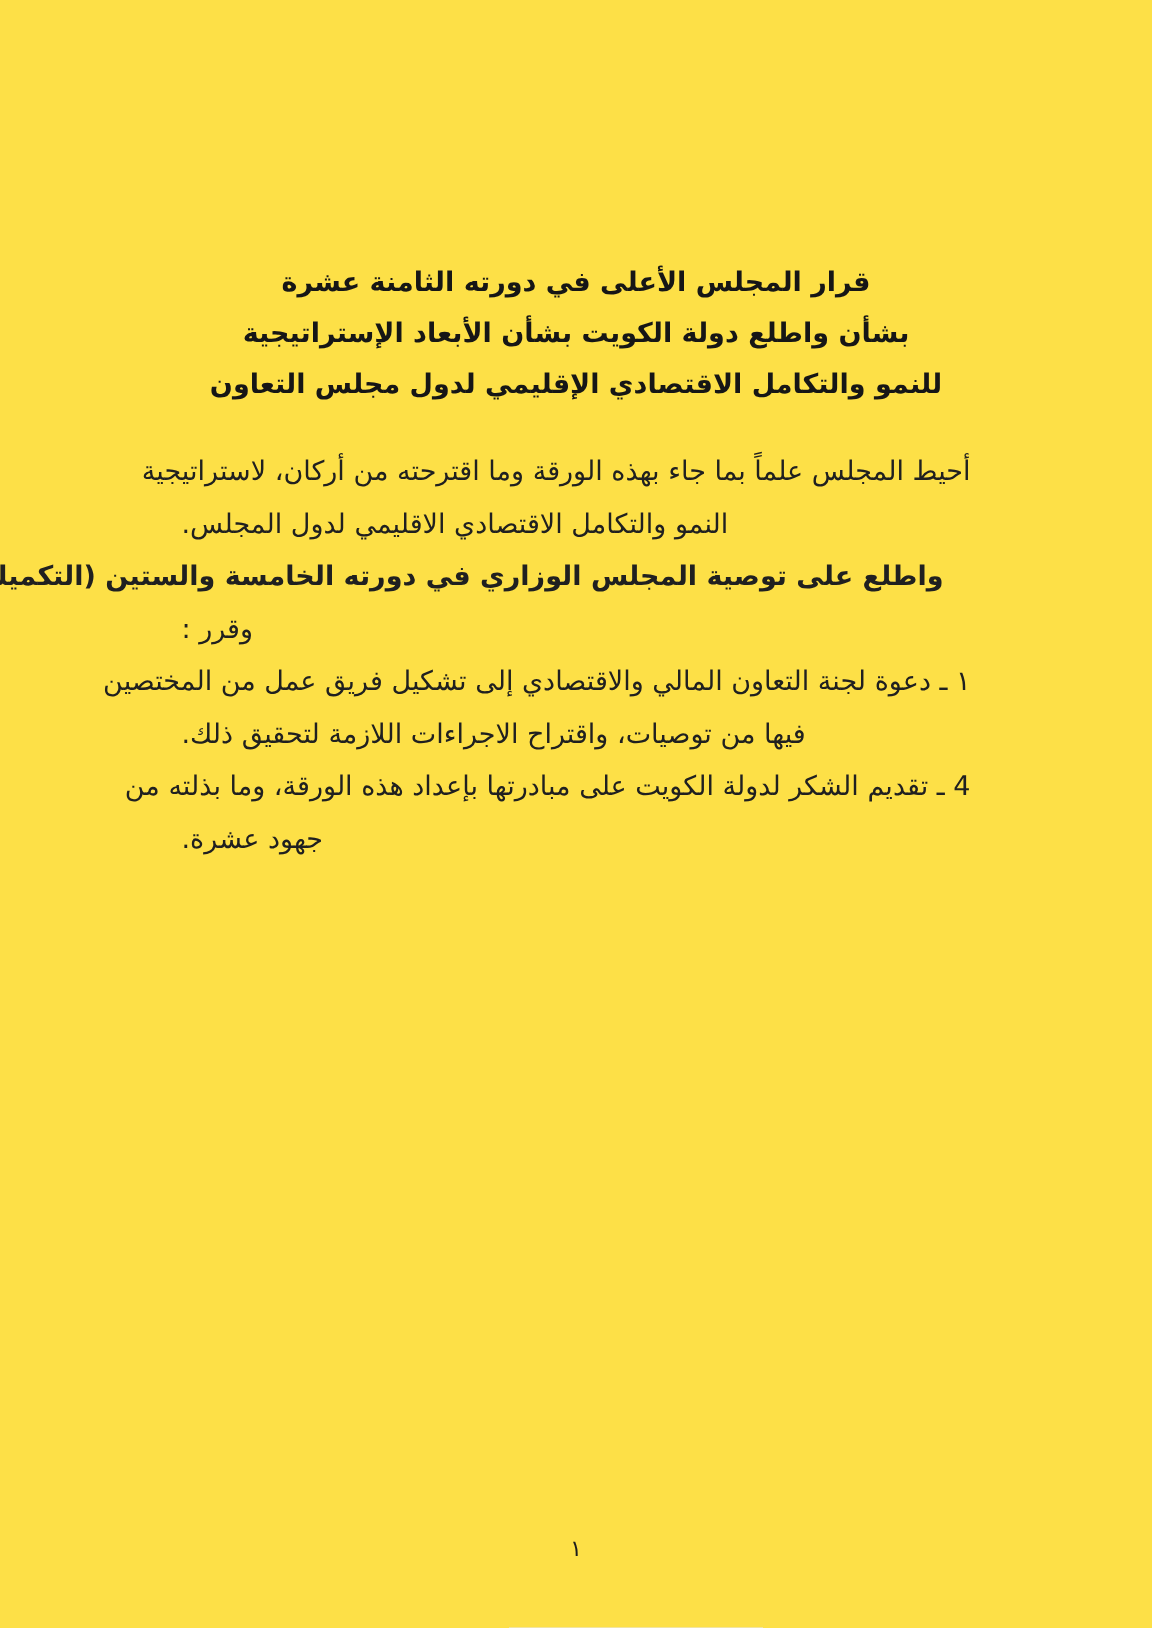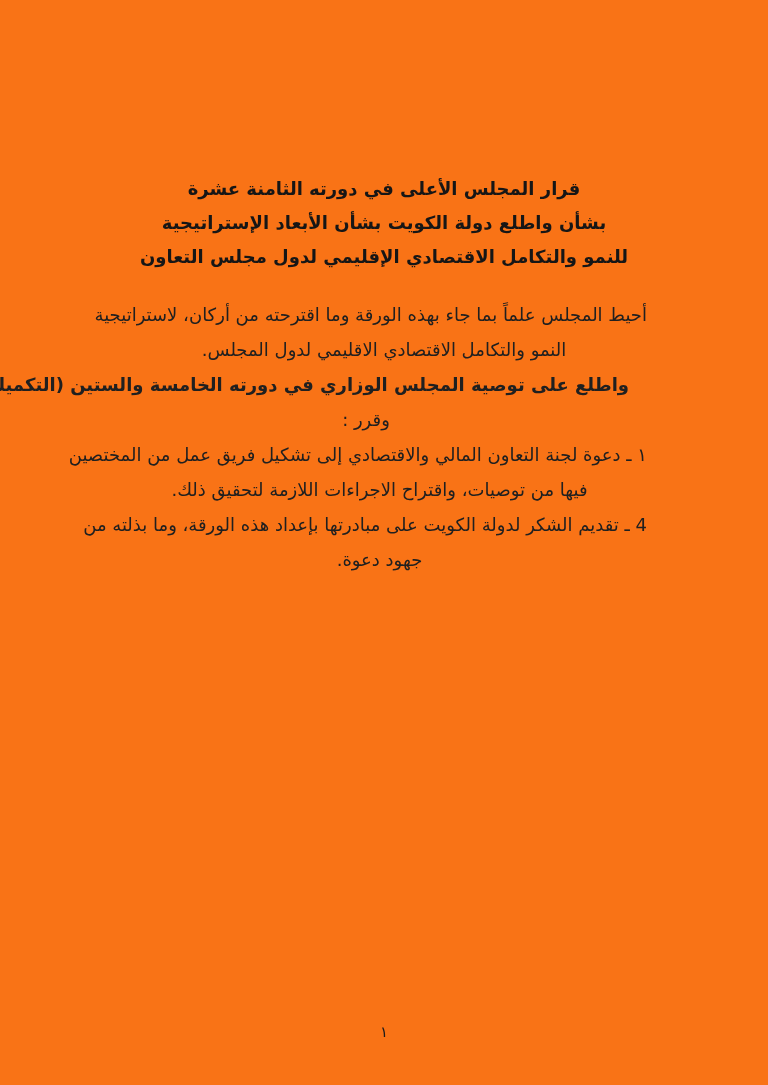--- a/index.html
+++ b/index.html
@@ -5,21 +5,21 @@
   html, body {
     margin: 0;
     padding: 0;
     background: #e8e8e8;
   }
   .sheet {
     position: relative;
     width: 768px;
     height: 1085px;
     margin: 0 auto;
-    background: #f97316;
+    background: #fde047;
     font-family: "DejaVu Sans", sans-serif;
     color: #1c1c1c;
     overflow: hidden;
   }
   
   .title-block {
     position: absolute;
     top: 172px;
     left: 0;
     right: 0;
@@ -36,21 +36,21 @@
     top: 297px;
     right: 121px;
     left: 121px;
     direction: rtl;
     font-size: 18px;
     line-height: 35px;
     color: #202020;
   }
   .ln {
     height: 35px;
-    text-align: center;
+    text-align: left;
     white-space: nowrap;
     overflow: visible;
   }
   .ln.fill {
     text-align: justify;
     text-align-last: justify;
   }
   .ln.indent-para { padding-right: 18px; font-weight: bold; }
   .ln.indent-hang { padding-right: 9px; }
   .ln.decision   { padding-right: 36px; }
@@ -77,18 +77,18 @@
   </div>
 
   <div class="body-block">
     <div class="ln fill">أحيط المجلس علماً بما جاء بهذه الورقة وما اقترحته من أركان، لاستراتيجية</div>
     <div class="ln">النمو والتكامل الاقتصادي الاقليمي لدول المجلس.</div>
     <div class="ln fill indent-para">واطلع على توصية المجلس الوزاري في دورته الخامسة والستين (التكميلية)،</div>
     <div class="ln decision">وقرر :</div>
     <div class="ln fill">١ ـ دعوة لجنة التعاون المالي والاقتصادي إلى تشكيل فريق عمل من المختصين</div>
     <div class="ln indent-hang">فيها من توصيات، واقتراح الاجراءات اللازمة لتحقيق ذلك.</div>
     <div class="ln fill">4 ـ تقديم الشكر لدولة الكويت على مبادرتها بإعداد هذه الورقة، وما بذلته من</div>
-    <div class="ln indent-hang">جهود دعوة.</div>
+    <div class="ln indent-hang">جهود عشرة.</div>
   </div>
 
   <div class="page-number">١</div>
 
 </div>
 
 </body></html>

